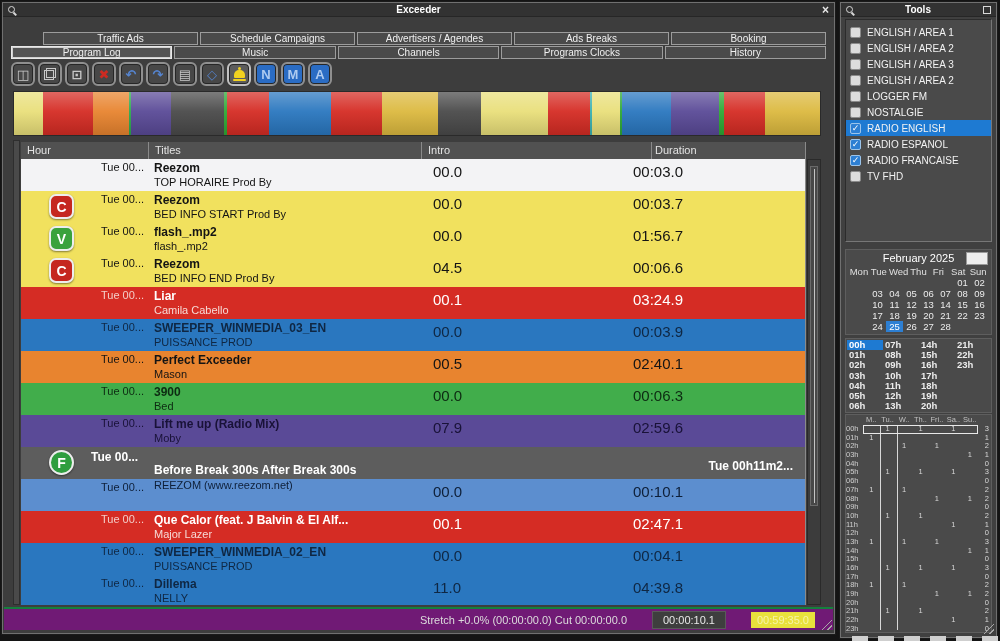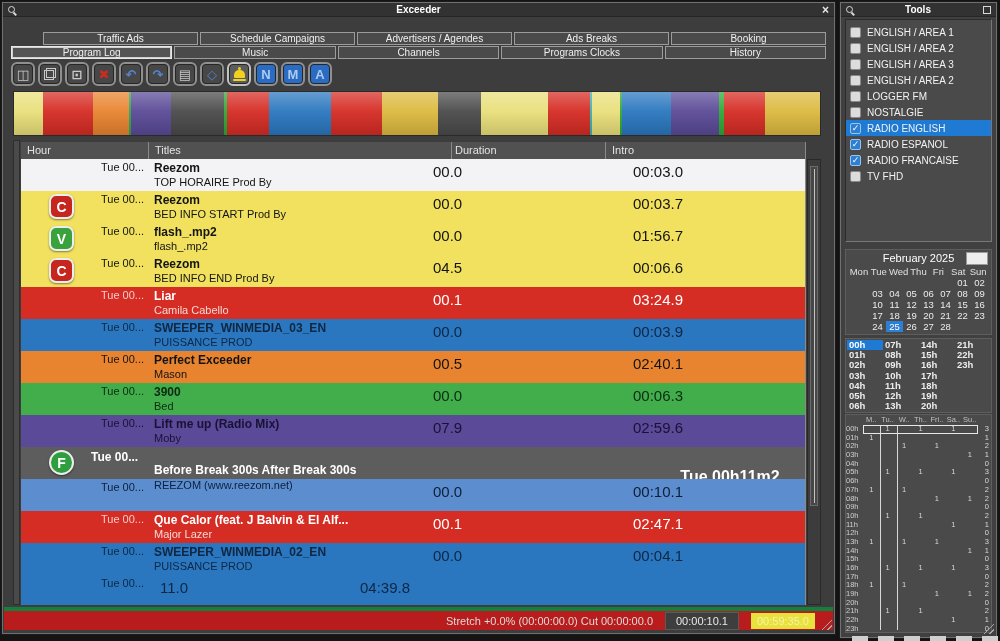--- a/index.html
+++ b/index.html
@@ -68,30 +68,30 @@
   .cell.c-titles{padding-left:6px;}
   .t1{font-weight:bold;font-size:12px;line-height:15px;padding-top:2px;white-space:nowrap;}
   .t2{font-size:11px;line-height:13px;white-space:nowrap;}
   .cell.c-intro,.cell.c-dur{padding:5px 0 0 12px;font-size:15px;line-height:15px;}
   .badge{position:absolute;left:28px;top:3px;width:25px;height:25px;border:2px solid #ededed;z-index:2;
          display:flex;align-items:center;justify-content:center;color:#fff;font-weight:bold;font-size:14px;
          box-shadow:0 1px 2px rgba(0,0,0,.45);}
   .cells-break{position:absolute;inset:0;}
   .bk-hour{position:absolute;left:70px;top:3px;font-weight:bold;font-size:12px;}
   .bk-title{position:absolute;left:133px;top:16px;font-weight:bold;font-size:12px;white-space:nowrap;}
-  .bk-dur{position:absolute;right:12px;top:21px;font-weight:bold;font-size:16px;}
+  .bk-dur{position:absolute;right:12px;top:12px;font-weight:bold;font-size:12px;}
 
   
   .vscroll{position:absolute;right:13px;width:14px;top:156px;bottom:28px;background:#3c3c3c;border:1px solid #2a2a2a;}
   .vthumb{position:absolute;left:2px;right:2px;top:6px;height:340px;background:#474747;border:1px solid #6a6a6a;}
   .vthumb::after{content:"";position:absolute;left:50%;top:2px;bottom:2px;width:1px;background:#c4c4c4;}
 
   
-  .statusbar{position:absolute;left:1px;right:1px;bottom:3px;height:23px;background:#b91c1c;border-top:4px solid #15803d;
-             display:flex;align-items:center;justify-content:flex-end;gap:12px;padding-right:18px;}
+  .statusbar{position:absolute;left:1px;right:1px;bottom:3px;height:23px;background:#701a75;border-top:2px solid #15803d;
+             display:flex;align-items:center;justify-content:flex-end;gap:25px;padding-right:18px;}
   .st-text{font-size:11px;color:#dcdcdc;}
   .st-box{background:#3e3e3e;border:1px solid #5a5a5a;color:#e8e8e8;font-size:11px;padding:2px 10px;}
   .st-yellow{background:#e9e13c;color:#f6f2a8;font-size:11px;padding:2px 6px;min-width:62px;text-align:center;}
 
   .grip{position:absolute;width:11px;height:11px;right:2px;bottom:3px;
         background:repeating-linear-gradient(135deg,#a8a8a8 0 1px,transparent 1px 4px);
         clip-path:polygon(100% 0,100% 100%,0 100%);}
 
   
   .chanlist{position:absolute;left:4px;right:4px;top:16px;height:223px;background:#4a4a4a;
@@ -263,25 +263,25 @@
         <div class="tl-block" style="background: rgb(213, 44, 36); flex-grow: 38;"></div>
         <div class="tl-block" style="background: rgb(220, 185, 63); flex-grow: 52;"></div>
       </div>
 
     <div class="left-groove"></div>
 
     <div class="logtable">
       <div class="thead">
         <div class="hcell c-hour">Hour</div>
         <div class="hcell c-titles">Titles</div>
+        <div class="hcell c-intro">Intro</div>
         <div class="hcell c-dur">
           <span class="hsep"></span>
           <span>Duration</span>
         </div>
-        <div class="hcell c-intro">Intro</div>
       </div>
       <div class="tbody">
 
       <div class="lrow" style="background: rgb(243, 243, 245); color: rgb(20, 20, 20);">
 
             <div class="cells-track">
               <div class="cell c-hour">
                 <span>Tue 00...</span>
               </div>
               <div class="cell c-titles">
@@ -472,20 +472,24 @@
               <div class="cell c-intro"><span>00.0</span></div>
               <div class="cell c-dur"><span>00:04.1</span></div>
             </div>
 
           </div>
           <div class="lrow" style="background: rgb(42, 119, 191); color: rgb(15, 39, 67);">
 
             <div class="cells-track">
               <div class="cell c-hour">
                 <span>Tue 00...</span>
+              </div>
+              <div class="cell c-titles">
+                <div class="t1">Dillema</div>
+                <div class="t2">NELLY</div>
               </div>
               <div class="cell c-intro"><span>11.0</span></div>
               <div class="cell c-dur"><span>04:39.8</span></div>
             </div>
 
           </div>
         </div>
     </div>
 
     <div class="vscroll">

